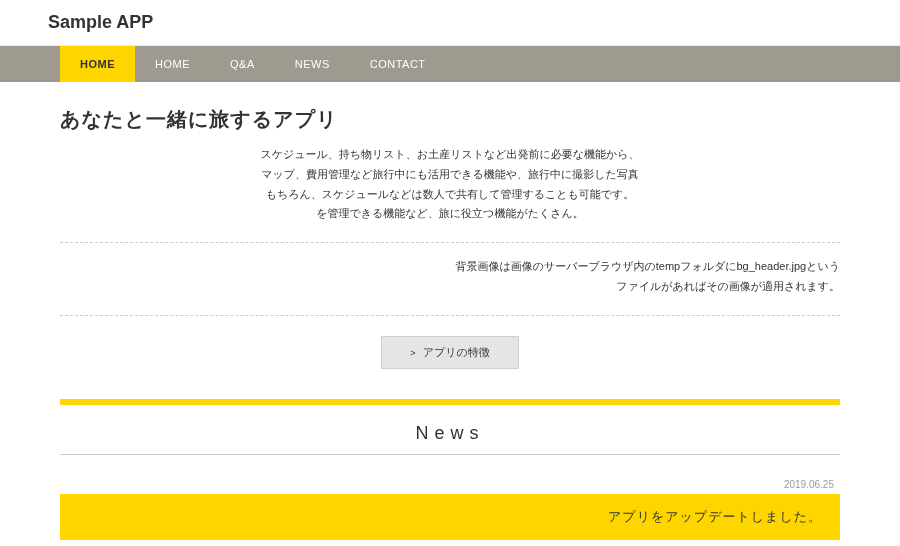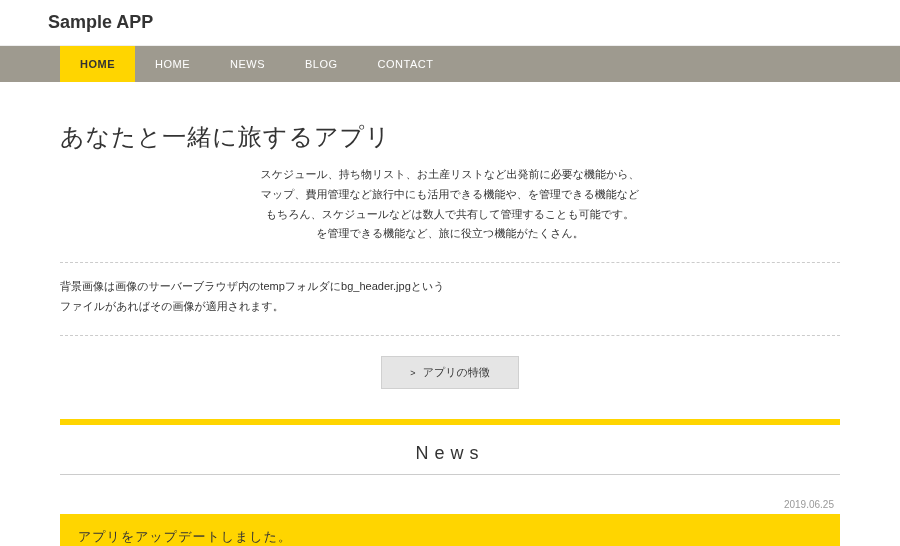--- a/index.html
+++ b/index.html
@@ -37,38 +37,38 @@
     }
     .nav-item.active {
       background: #ffd500;
       color: #333;
       font-weight: bold;
     }
     .content {
       padding: 24px 60px;
     }
     .hero-title {
-      font-size: 24px;
-      font-weight: normal;
+      font-size: 20px;
+      font-weight: bold;
       margin-bottom: 12px;
       letter-spacing: 1px;
-      margin-top: 15px;
     }
     .hero-desc {
       font-size: 11px;
       line-height: 1.8;
       margin-bottom: 18px;
       text-align: center;
     }
     .hero-note {
       font-size: 11px;
       line-height: 1.8;
       border-top: 1px dashed #ccc;
       padding-top: 14px;
       margin-bottom: 18px;
+      text-align: right;
     }
     .divider {
       border-top: 1px dashed #ccc;
       margin: 14px 0;
     }
     .button-center {
       text-align: center;
       margin: 20px 0;
     }
     .btn-gray {
@@ -105,44 +105,45 @@
       font-size: 10px;
       color: #999;
       padding: 4px 6px;
     }
     .news-item {
       background: #ffd500;
       padding: 14px 18px;
       font-size: 13px;
       letter-spacing: 1px;
       margin-bottom: 20px;
+      text-align: right;
     }
   </style>
 </head>
 <body>
 
 <header class="header">
   <div class="site-title">Sample APP</div>
 </header>
 
 <nav class="nav-bar">
   <div class="nav-item active">HOME</div>
   <div class="nav-item">HOME</div>
+  <div class="nav-item">Q&amp;A</div>
   <div class="nav-item">NEWS</div>
-  <div class="nav-item">BLOG</div>
   <div class="nav-item">CONTACT</div>
 </nav>
 
 <main class="content">
 
   <h1 class="hero-title">あなたと一緒に旅するアプリ</h1>
 
   <div class="hero-desc">
     <div>スケジュール、持ち物リスト、お土産リストなど出発前に必要な機能から、</div>
-    <div>マップ、費用管理など旅行中にも活用できる機能や、を管理できる機能など</div>
+    <div>マップ、費用管理など旅行中にも活用できる機能や、旅行中に撮影した写真</div>
     <div>もちろん、スケジュールなどは数人で共有して管理することも可能です。</div>
     <div>を管理できる機能など、旅に役立つ機能がたくさん。</div>
   </div>
 
   <div class="hero-note">
     <div>背景画像は画像のサーバーブラウザ内のtempフォルダにbg_header.jpgという</div>
     <div>ファイルがあればその画像が適用されます。</div>
   </div>
 
   <div class="divider"></div>

